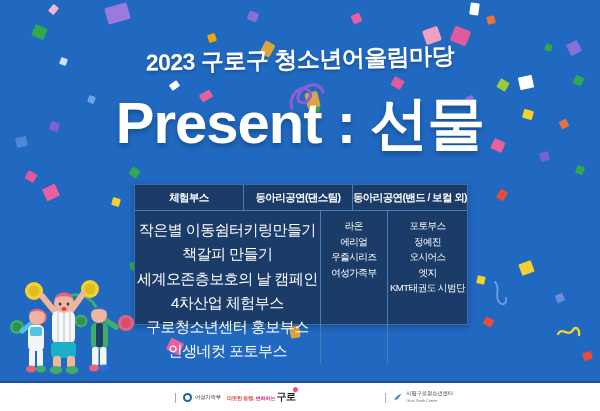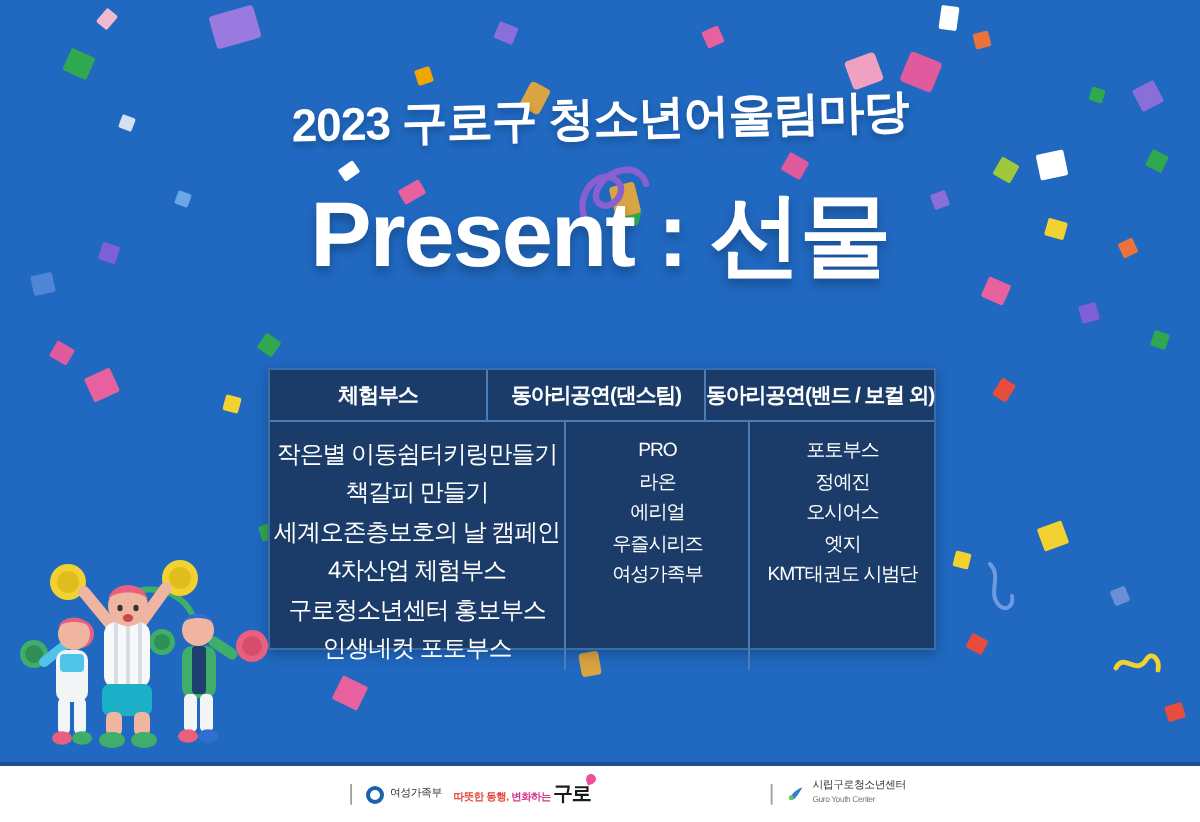--- a/index.html
+++ b/index.html
@@ -17,21 +17,21 @@
 
   
   .kicker{
     position:absolute;left:0;right:0;top:44px;text-align:center;
     color:#ffffff;font-size:23px;font-weight:bold;letter-spacing:-0.5px;
     text-shadow:0 2px 3px rgba(0,0,0,.22);
     transform:rotate(-1.4deg);
   }
   .headline{
     position:absolute;left:0;right:0;top:93px;text-align:center;
-    color:#ffffff;font-size:46px;font-weight:bold;letter-spacing:-1px;
+    color:#ffffff;font-size:58px;font-weight:bold;letter-spacing:-1px;
     text-shadow:0 3px 5px rgba(0,0,0,.25);
     line-height:1.05;white-space:nowrap;
   }
 
   
   .panel{
     position:absolute;left:134px;top:184px;width:332px;height:139px;
     background:#1b3c68;border:1px solid #3a6ea8;
     box-shadow:0 2px 6px rgba(0,0,0,.25);
     display:flex;flex-direction:column;
@@ -49,21 +49,21 @@
     flex:1 1 0;display:flex;align-items:center;justify-content:center;
     color:#ffffff;font-size:10.5px;font-weight:bold;letter-spacing:-0.6px;
     white-space:nowrap;
   }
   .col-h + .col-h{border-left:1px solid #4a7cb5;}
   .col-list{
     list-style:none;margin:0;padding:7px 2px 0;width:100%;
     text-align:center;color:#ffffff;font-size:9.6px;line-height:1.62;
     letter-spacing:-0.55px;white-space:nowrap;
   }
-  .col-list.wide{font-size:12px;}
+  .col-list.wide{font-size:15px;}
   .col-list li{padding:0;}
 
   
   .info{
     position:absolute;left:0;right:0;top:330px;text-align:center;
     color:#ffffff;font-weight:bold;font-size:15.5px;letter-spacing:-0.6px;
     text-shadow:0 2px 3px rgba(0,0,0,.22);line-height:1.5;
   }
   .info .line{display:block;}
 
@@ -181,21 +181,20 @@
           <li>작은별 이동쉼터키링만들기</li>
           <li>책갈피 만들기</li>
           <li>세계오존층보호의 날 캠페인</li>
           <li>4차산업 체험부스</li>
           <li>구로청소년센터 홍보부스</li>
           <li>인생네컷 포토부스</li>
         </ul>
       </div>
       <div class="col">
         <ul class="col-list">
-          <li>PRO</li>
           <li>라온</li>
           <li>에리얼</li>
           <li>우즐시리즈</li>
           <li>여성가족부</li>
         </ul>
       </div>
       <div class="col">
         <ul class="col-list">
           <li>포토부스</li>
           <li>정예진</li>

